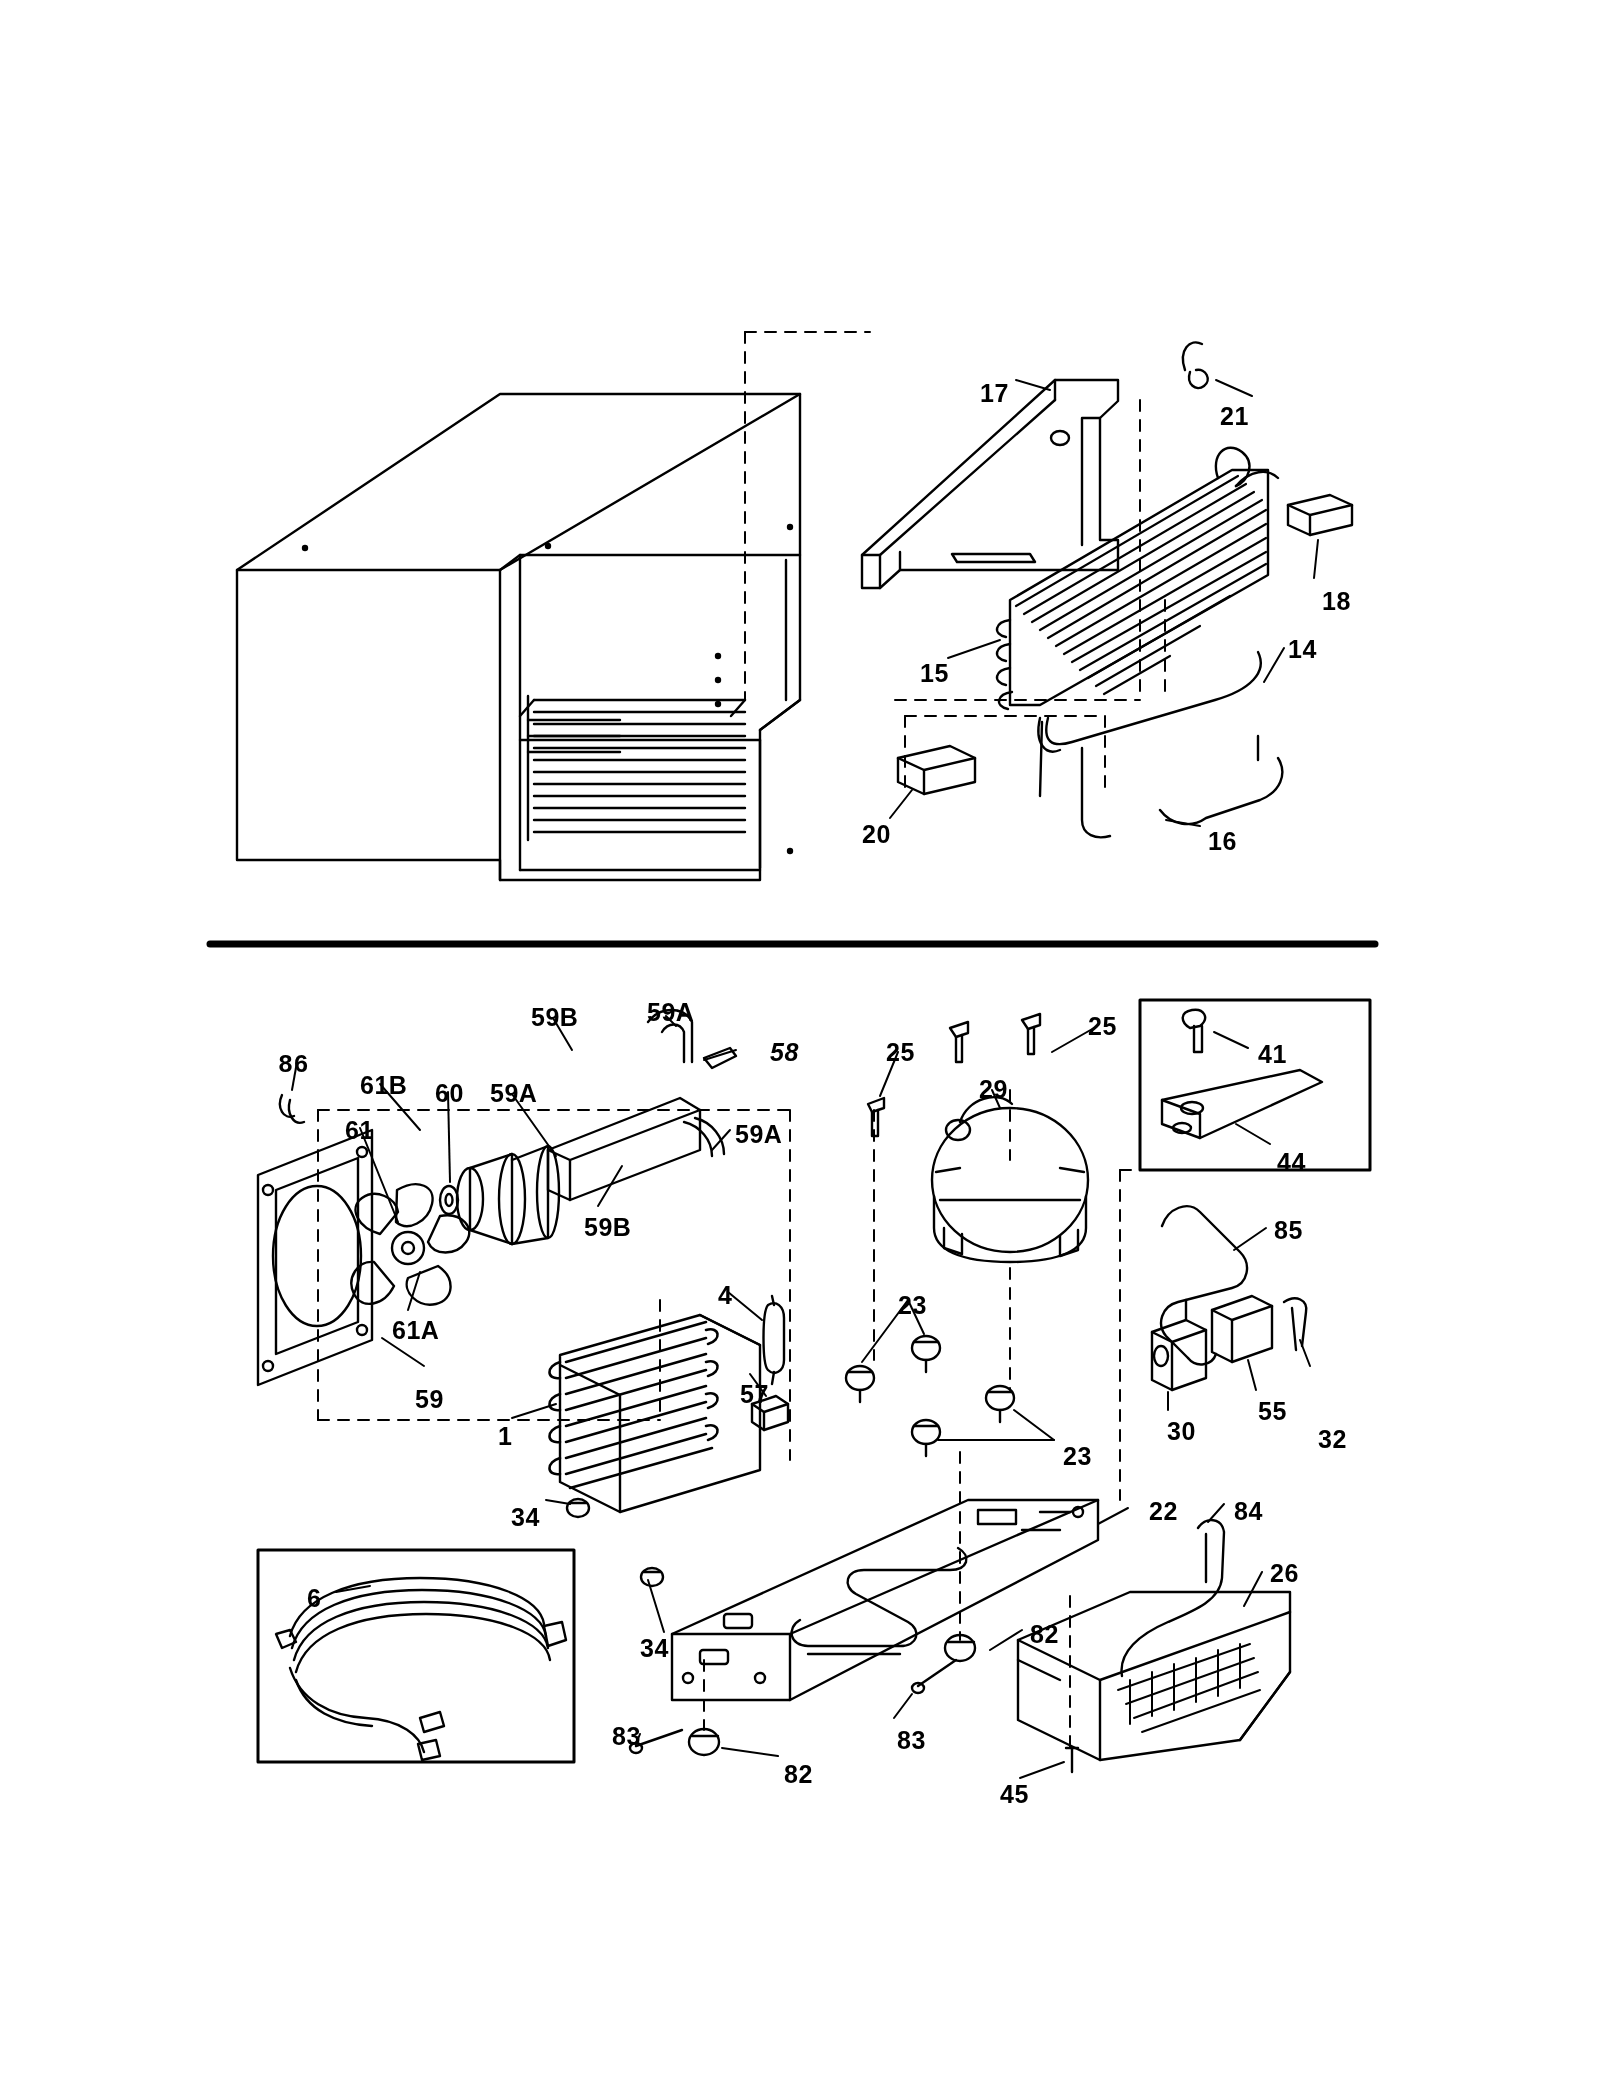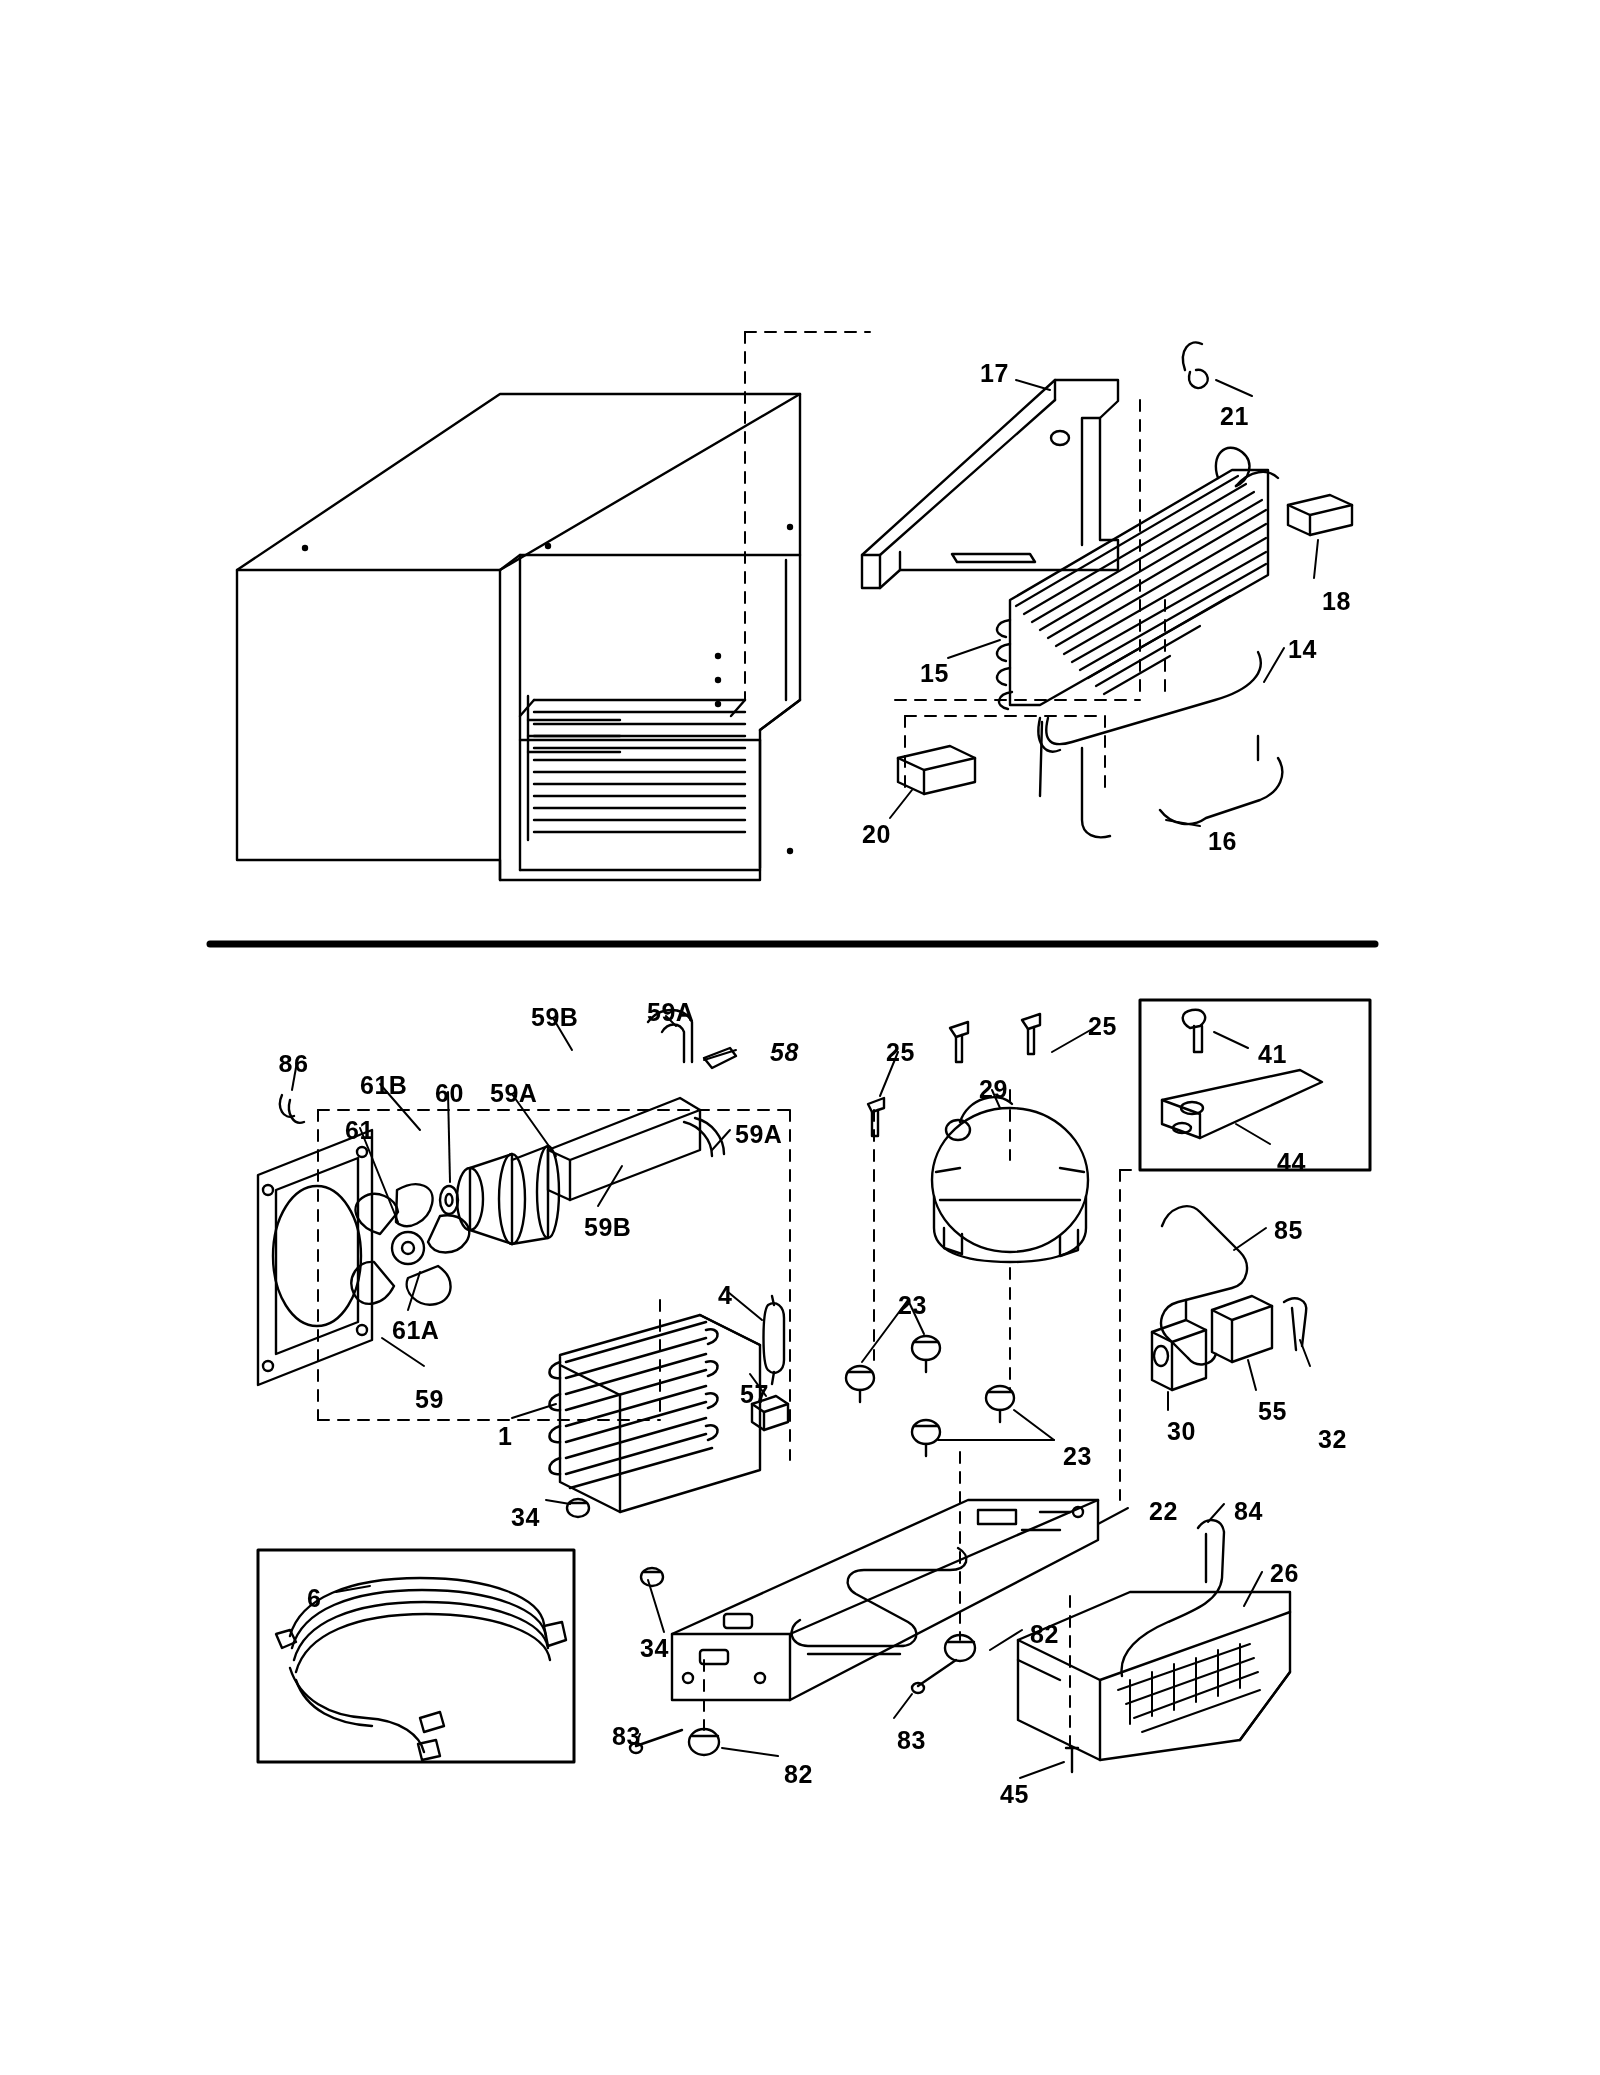--- a/index.html
+++ b/index.html
@@ -450,21 +450,21 @@
         <path d="M 1022 1630 L 990 1650"></path>
         <path d="M 640 1734 L 636 1744"></path>
         <path d="M 894 1718 L 912 1694"></path>
         <path d="M 778 1756 L 722 1748"></path>
         <path d="M 1020 1778 L 1064 1762"></path>
       </g>
 
     </g>
   </svg>
 
-  <div class="callout" style="left:980px; top:361px;text-align:center;">17</div>
+  <div class="callout" style="left:980px; top:381px;text-align:center;">17</div>
   <div class="callout" style="left:1220px; top:404px;">21</div>
   <div class="callout" style="left:1322px; top:589px;">18</div>
   <div class="callout" style="left:920px; top:661px;">15</div>
   <div class="callout" style="left:1288px; top:637px;">14</div>
   <div class="callout" style="left:862px; top:822px;">20</div>
   <div class="callout" style="left:1208px; top:829px;">16</div>
 
   <div class="callout" style="left:531px; top:1005px;">59B</div>
   <div class="callout" style="left:647px; top:1000px;">59A</div>
   <div class="callout" style="left:770px; top:1040px;font-style:italic;">58</div>

